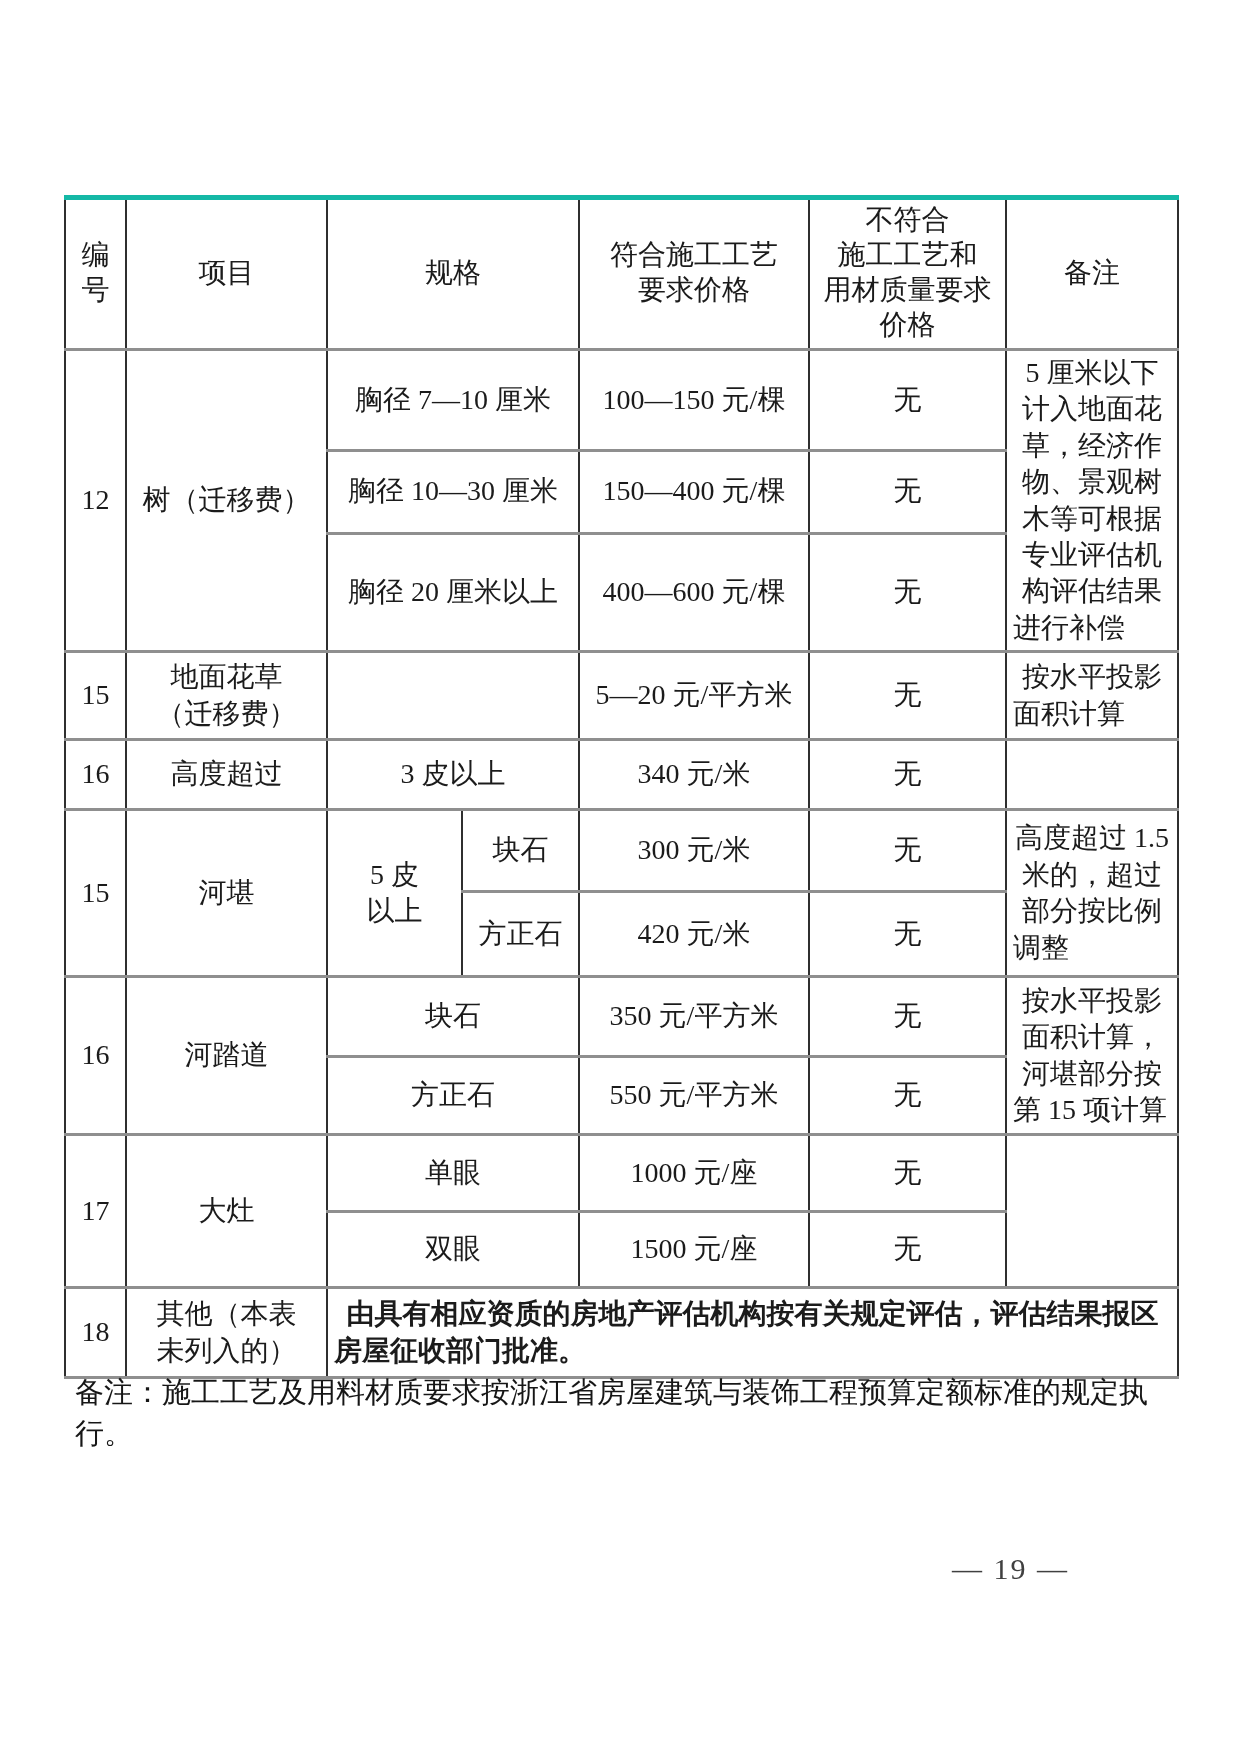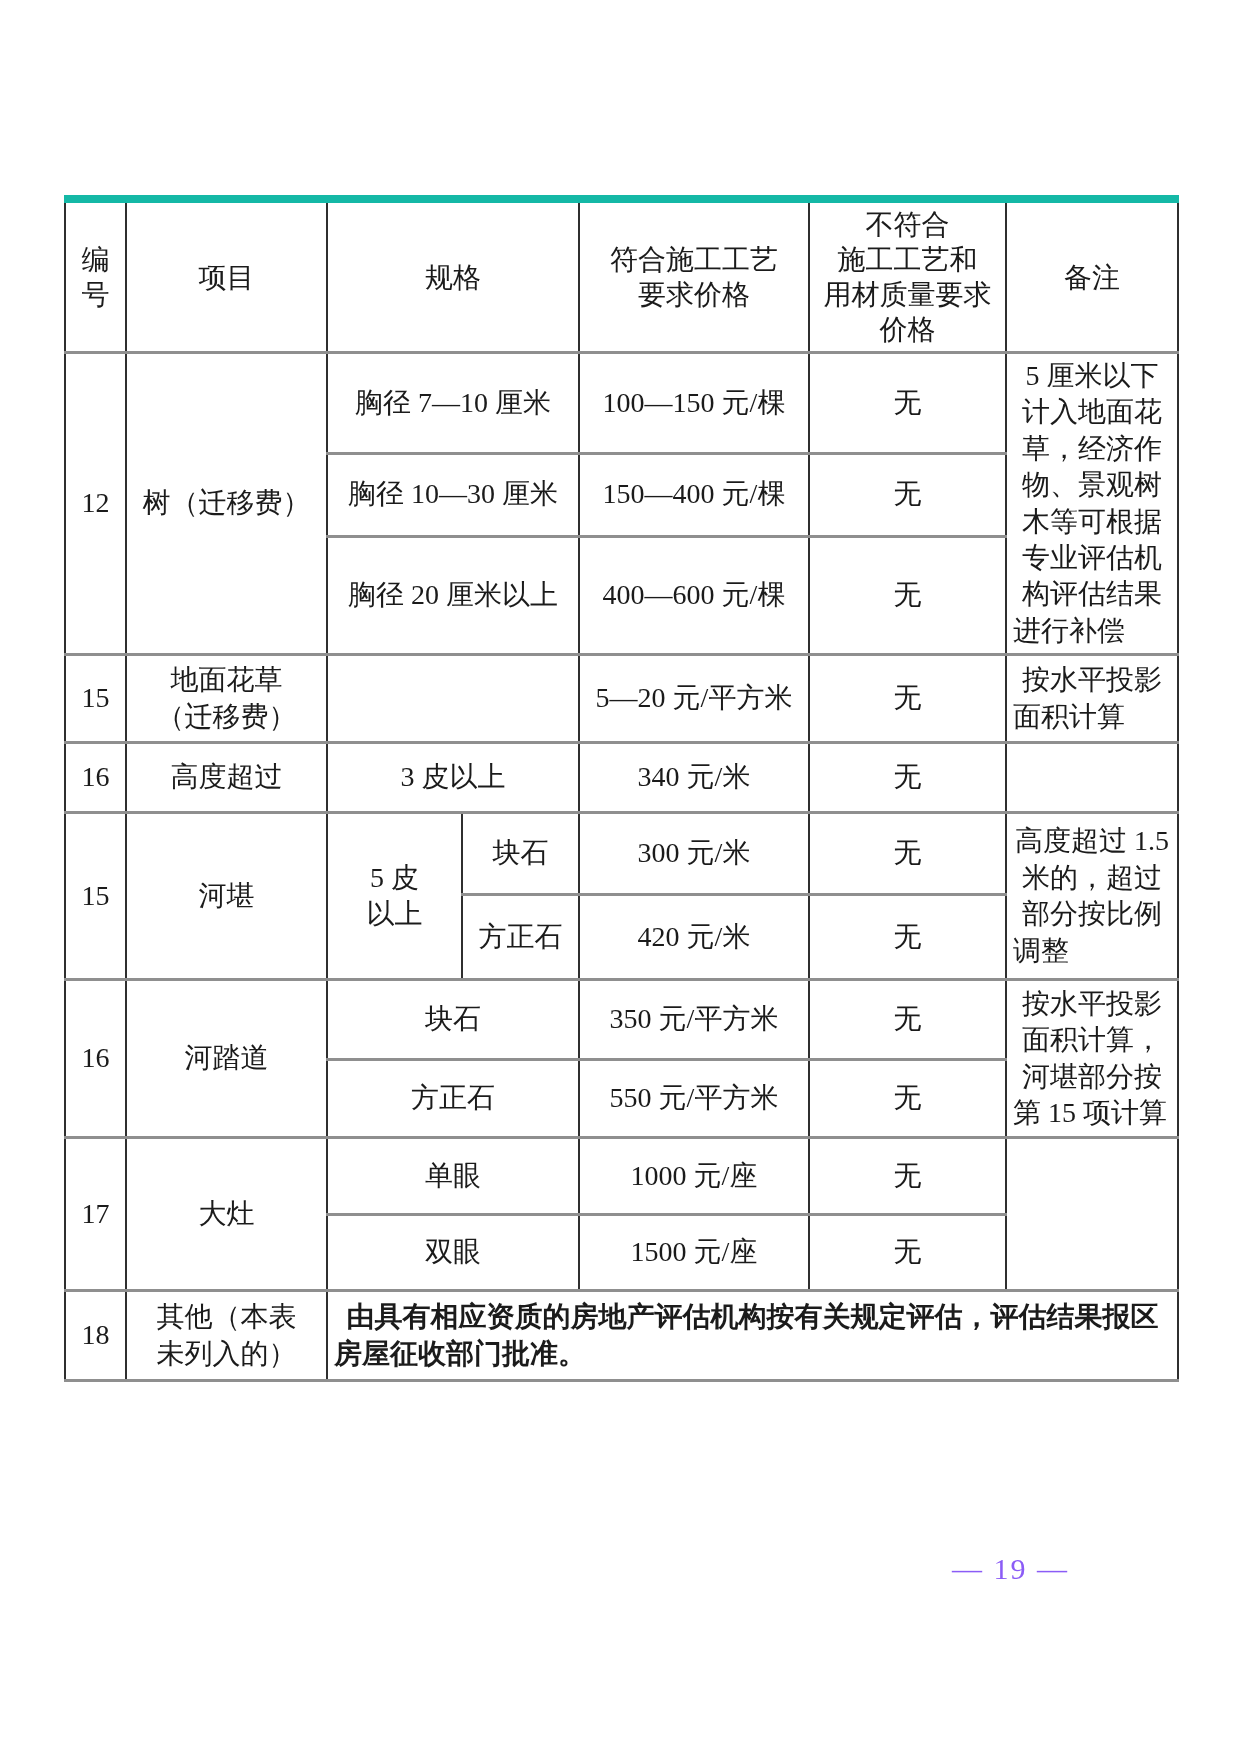--- a/index.html
+++ b/index.html
@@ -20,23 +20,23 @@
     border-right:2px solid #2f2f2f;
     border-top:3px solid #8f8f8f;
     border-bottom:3px solid #8f8f8f;
     padding:4px 6px;
     text-align:center;vertical-align:middle;
     font-size:28px;line-height:1.3;
     white-space:pre-line;
     overflow:hidden;
   }
   table.comp thead th{
-    font-family:Liberation Sans, sans-serif;
+    font-family:Liberation Mono, monospace;
     font-weight:normal;font-size:28px;line-height:1.25;
-    border-top:8px solid #14b8a6;
+    border-top:5px solid #14b8a6;
   }
   td.note{
     text-align:justify;text-align-last:left;
     font-size:27px;line-height:1.16;
     padding:5px 7px;
   }
   td.freeform{
     text-align:left;text-align-last:left;
     padding:6px 12px;line-height:1.35;font-weight:bold;
   }
@@ -49,21 +49,21 @@
   .rh-17a{height:77px}.rh-17b{height:76px}
   .rh-18{height:90px}
 
   .footer-note{
     position:absolute;left:75px;top:1372px;width:1120px;
     font-size:29px;line-height:1.4;color:#161616;
     font-family:"Liberation Serif","DejaVu Serif",serif;
   }
   .page-number{
     position:absolute;left:952px;top:1552px;
-    font-size:30px;color:#8b5cf6;letter-spacing:2px;
+    font-size:30px;color:#404040;letter-spacing:2px;
   }
 </style>
 </head>
 <body>
 
 <div class="page">
 
   <table class="comp">
     <colgroup>
       <col style="width:61px">
@@ -174,16 +174,17 @@
 
       <tr class="rh-18">
         <td>18</td>
         <td>其他（本表
 未列入的）</td>
         <td colspan="5" class="freeform">由具有相应资质的房地产评估机构按有关规定评估，评估结果报区房屋征收部门批准。</td>
       </tr>
     </tbody>
   </table>
 
+  <div class="footer-note">备注：施工工艺及用料材质要求按浙江省房屋建筑与装饰工程预算定额标准的规定执行。</div>
 
   <div class="page-number">— 19 —</div>
 
 </div>
 
 </body></html>

